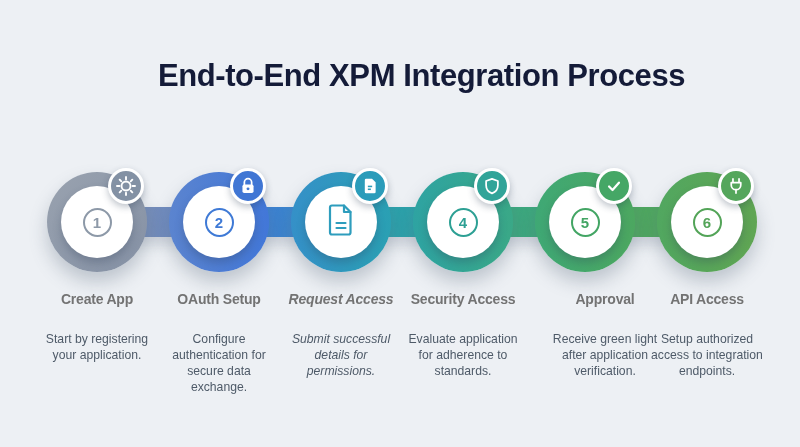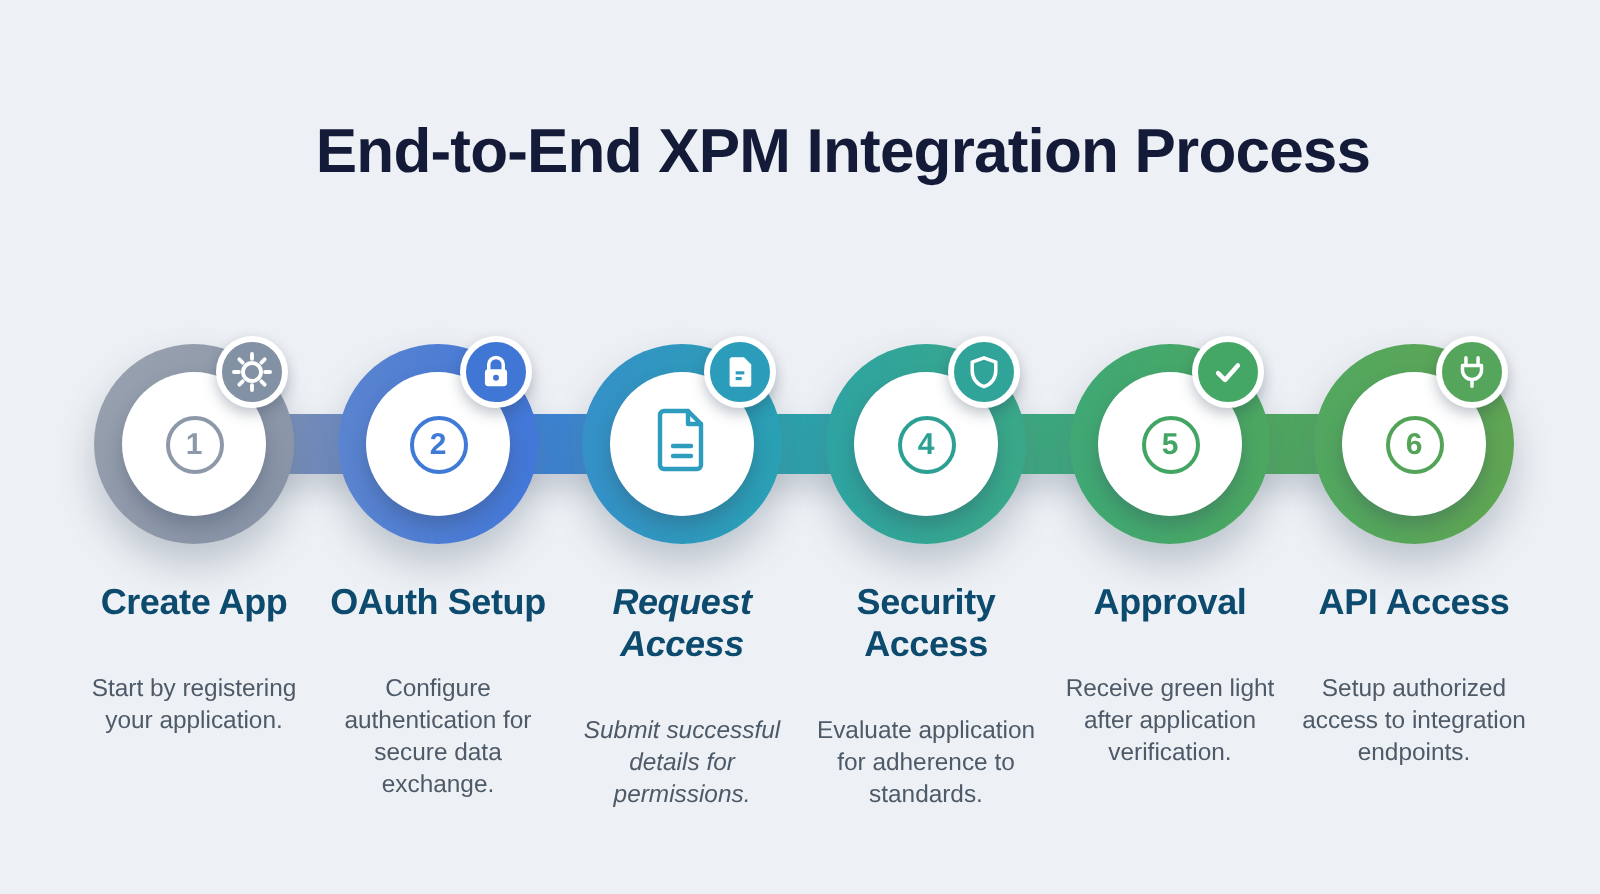--- a/index.html
+++ b/index.html
@@ -66,23 +66,23 @@
   .badge3 { background:#2b9cba; } .badge4 { background:#31a499; }
   .badge5 { background:#45a766; } .badge6 { background:#55a65c; }
   .keyhole2 { fill:#4076d4; }
   .docline3 { stroke:#2b9cba; }
 
   
   .step-text {
     position:absolute; top:291px; width:130px; text-align:center;
   }
   .t1 { left:32px; } .t2 { left:154px; } .t3 { left:276px;font-style:italic; }
-  .t4 { left:398px; } .t5 { left:520px; } .t6 { left:642px; }
+  .t4 { left:398px; } .t5 { left:540px; } .t6 { left:642px; }
   .step-title {
-    font-size:18px; font-weight:700; color:#0c4a6e; letter-spacing:-0.2px;
+    font-size:14px; font-weight:700; color:#737373; letter-spacing:-0.2px;
   }
   .step-desc {
     margin-top:24px; font-size:12.2px; line-height:1.32; color:#4e5a68;
     white-space:pre-line;
   }
 </style>
 </head>
 <body>
 
 <div class="canvas">

